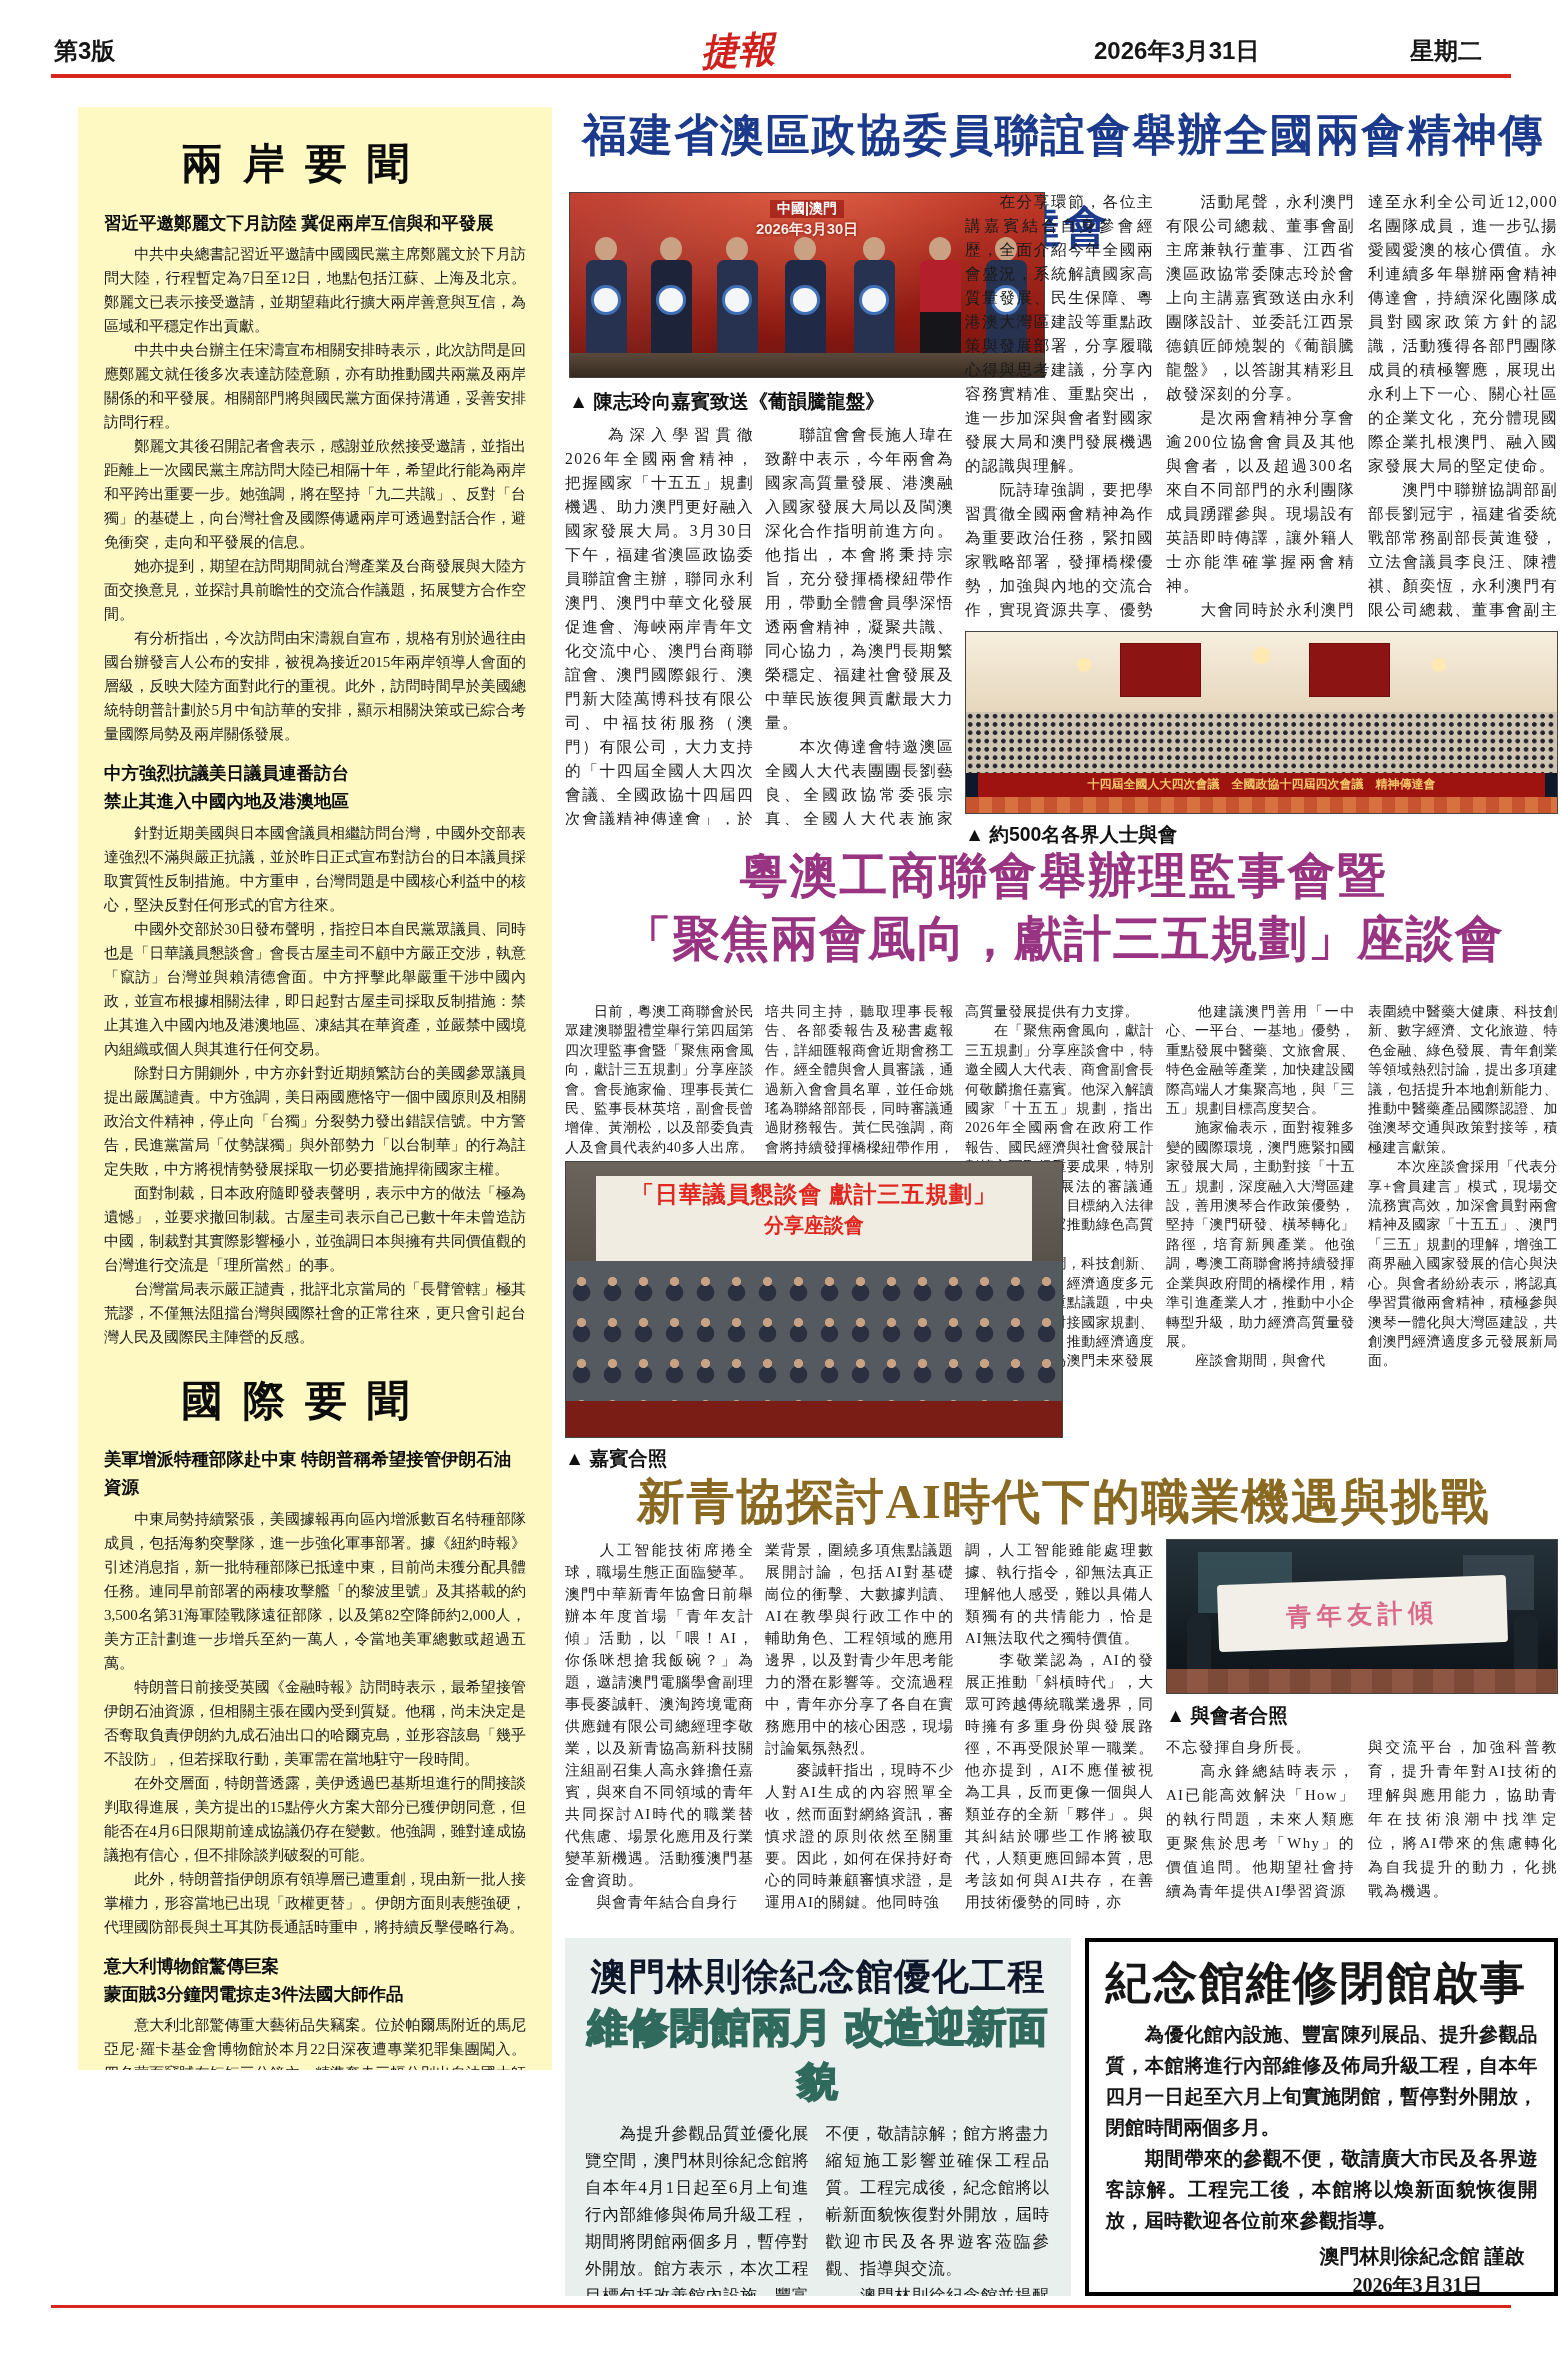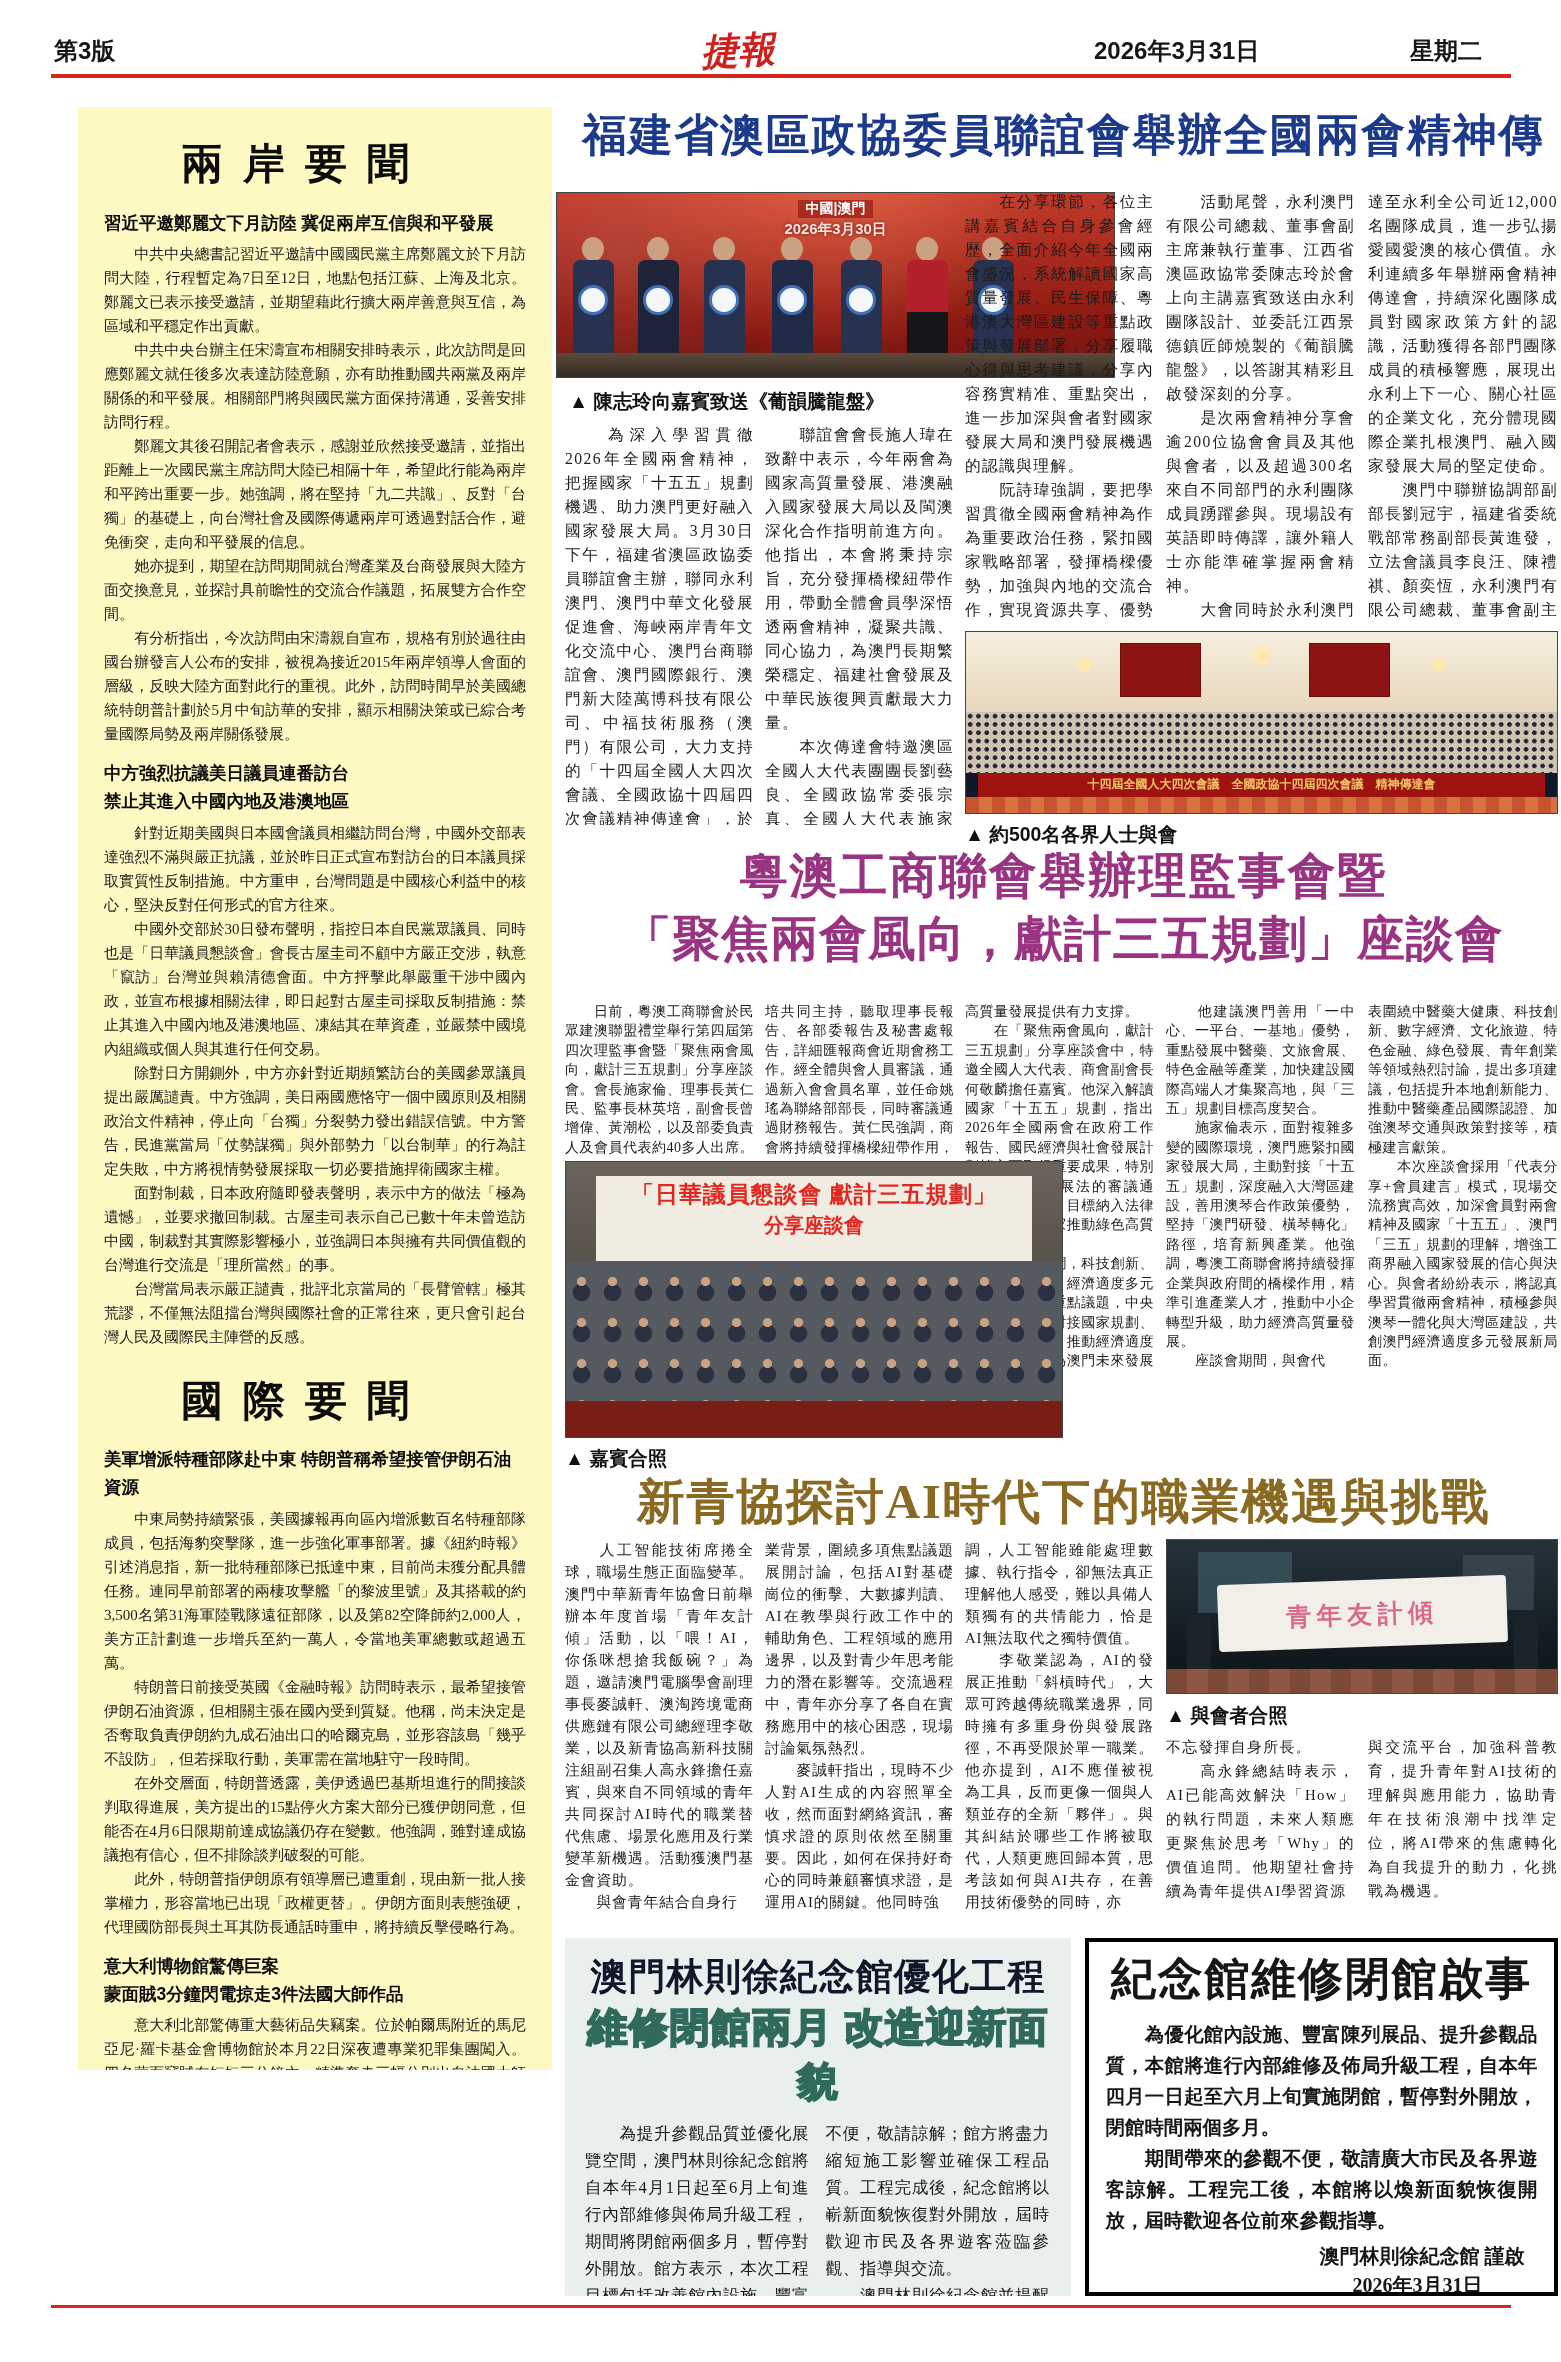--- a/index.html
+++ b/index.html
@@ -20,21 +20,21 @@
   .sec-title{font-family:"Liberation Sans",sans-serif;font-weight:900;font-size:42px;letter-spacing:20px;
              text-align:center;color:#0c0c0c;margin:9.2px 0 16.6px -20px;}
   .sub-head{font-family:"Liberation Sans",sans-serif;font-weight:800;font-size:17.5px;line-height:28px;
             color:#0c0c0c;margin:13px 0 5.5px 0;}
   .left-body{font-size:15px;line-height:24px;text-align:justify;white-space:pre-line;color:#1b1b1b;}
   
   .main-headline{left:565px;top:90px;width:997px;height:92px;font-size:44px;font-weight:900;
                  color:#1b3a8c;text-align:center;letter-spacing:1.8px;line-height:92px;
                  font-family:"Liberation Serif",serif;}
   .photo{box-sizing:border-box;border:0.9px solid #444;overflow:hidden;}
-  .photo1{left:556px;top:192px;width:559px;height:186px;
+  .photo1{left:569px;top:192px;width:476px;height:186px;
           background:radial-gradient(circle at 50% -30%,rgba(255,140,100,.55),transparent 60%),
                      radial-gradient(circle at 12% 35%,rgba(255,255,255,.10),transparent 30%),
                      linear-gradient(#c13a2a,#8e1a12 68%,#6e1410);}
   .photo1 .stage{position:absolute;left:0;bottom:0;width:100%;height:24px;
                  background:linear-gradient(#5a4a3c,#352a20);}
   .p1txt{position:absolute;left:0;top:7.4px;width:100%;text-align:center;
          font-family:"Liberation Sans",sans-serif;font-weight:700;}
   .p1txt .l1{font-size:14px;color:#ffffff;background:rgba(140,10,10,.55);display:inline-block;padding:0 7.4px;}
   .p1txt .l2{font-size:14.8px;color:#ffe9e2;margin-top:1.8px;text-shadow:0 0 3.7px #7e0f0a;}
   .fig{position:absolute;bottom:22px;width:46px;height:118px;}
@@ -97,22 +97,22 @@
         padding:14.8px 20px;overflow:hidden;}
   .boxA .h1{font-size:37px;font-weight:900;color:#0f172a;text-align:center;line-height:48px;
             font-family:"Liberation Serif",serif;letter-spacing:0.9px;}
   .boxA .h2{font-size:40px;font-weight:900;text-align:center;line-height:54px;color:#bcd0c9;
             -webkit-text-stroke:2px #2f6a5c;font-family:"Liberation Serif",serif;letter-spacing:0.9px;}
   .boxA .cols{display:flex;gap:16.6px;margin-top:11px;}
   .boxA .bc{width:224px;font-size:16.6px;line-height:27px;text-align:justify;white-space:pre-line;
             letter-spacing:0.5px;overflow:hidden;}
   .notice{left:1085px;top:1938px;width:473px;height:358px;background:#ffffff;border:4.6px solid #000;
           box-sizing:border-box;padding:11px 16.6px;overflow:hidden;}
-  .notice .nh{font-size:45px;font-weight:900;text-align:center;letter-spacing:1.8px;line-height:59px;
-              font-family:Liberation Mono, monospace;}
+  .notice .nh{font-size:45px;font-weight:900;letter-spacing:1.8px;line-height:59px;
+              font-family:Liberation Sans, sans-serif;}
   .notice .nb{font-size:19.4px;font-weight:700;line-height:31px;text-align:justify;white-space:pre-line;
               margin-top:7.4px;}
   .notice .sg{font-size:20px;font-weight:800;text-align:right;line-height:29.5px;margin-top:5.5px;padding-right:13px;}
 </style>
 </head>
 <body>
 
 <div class="page">
 
   <div class="abs hdr-edition">第3版</div>

